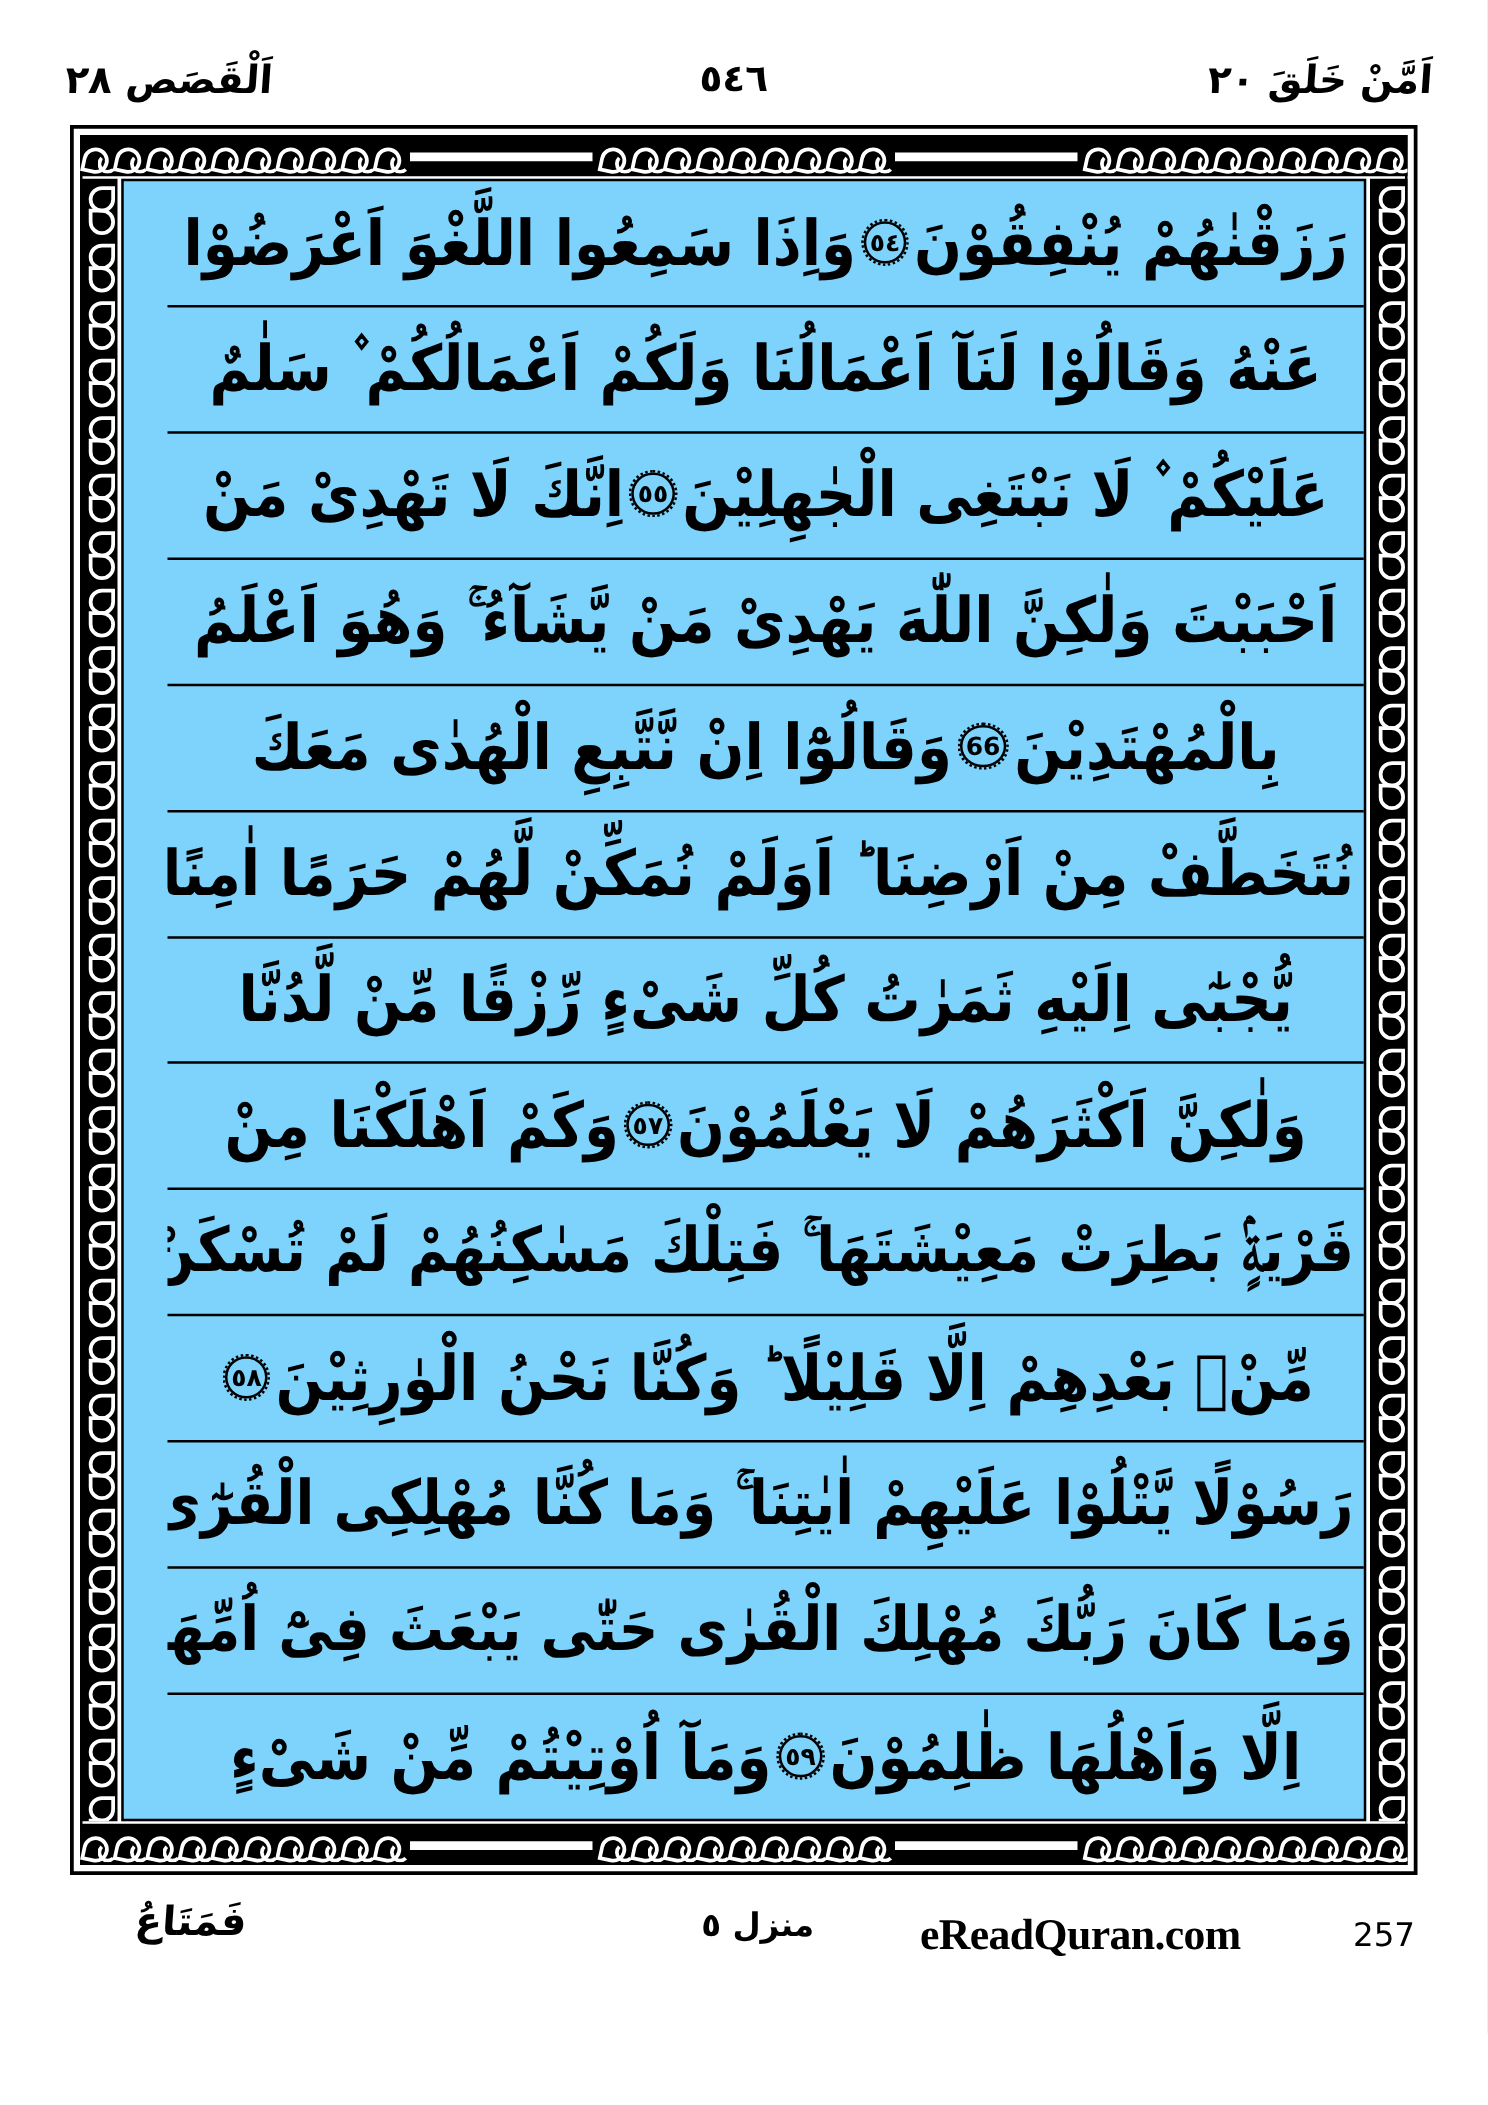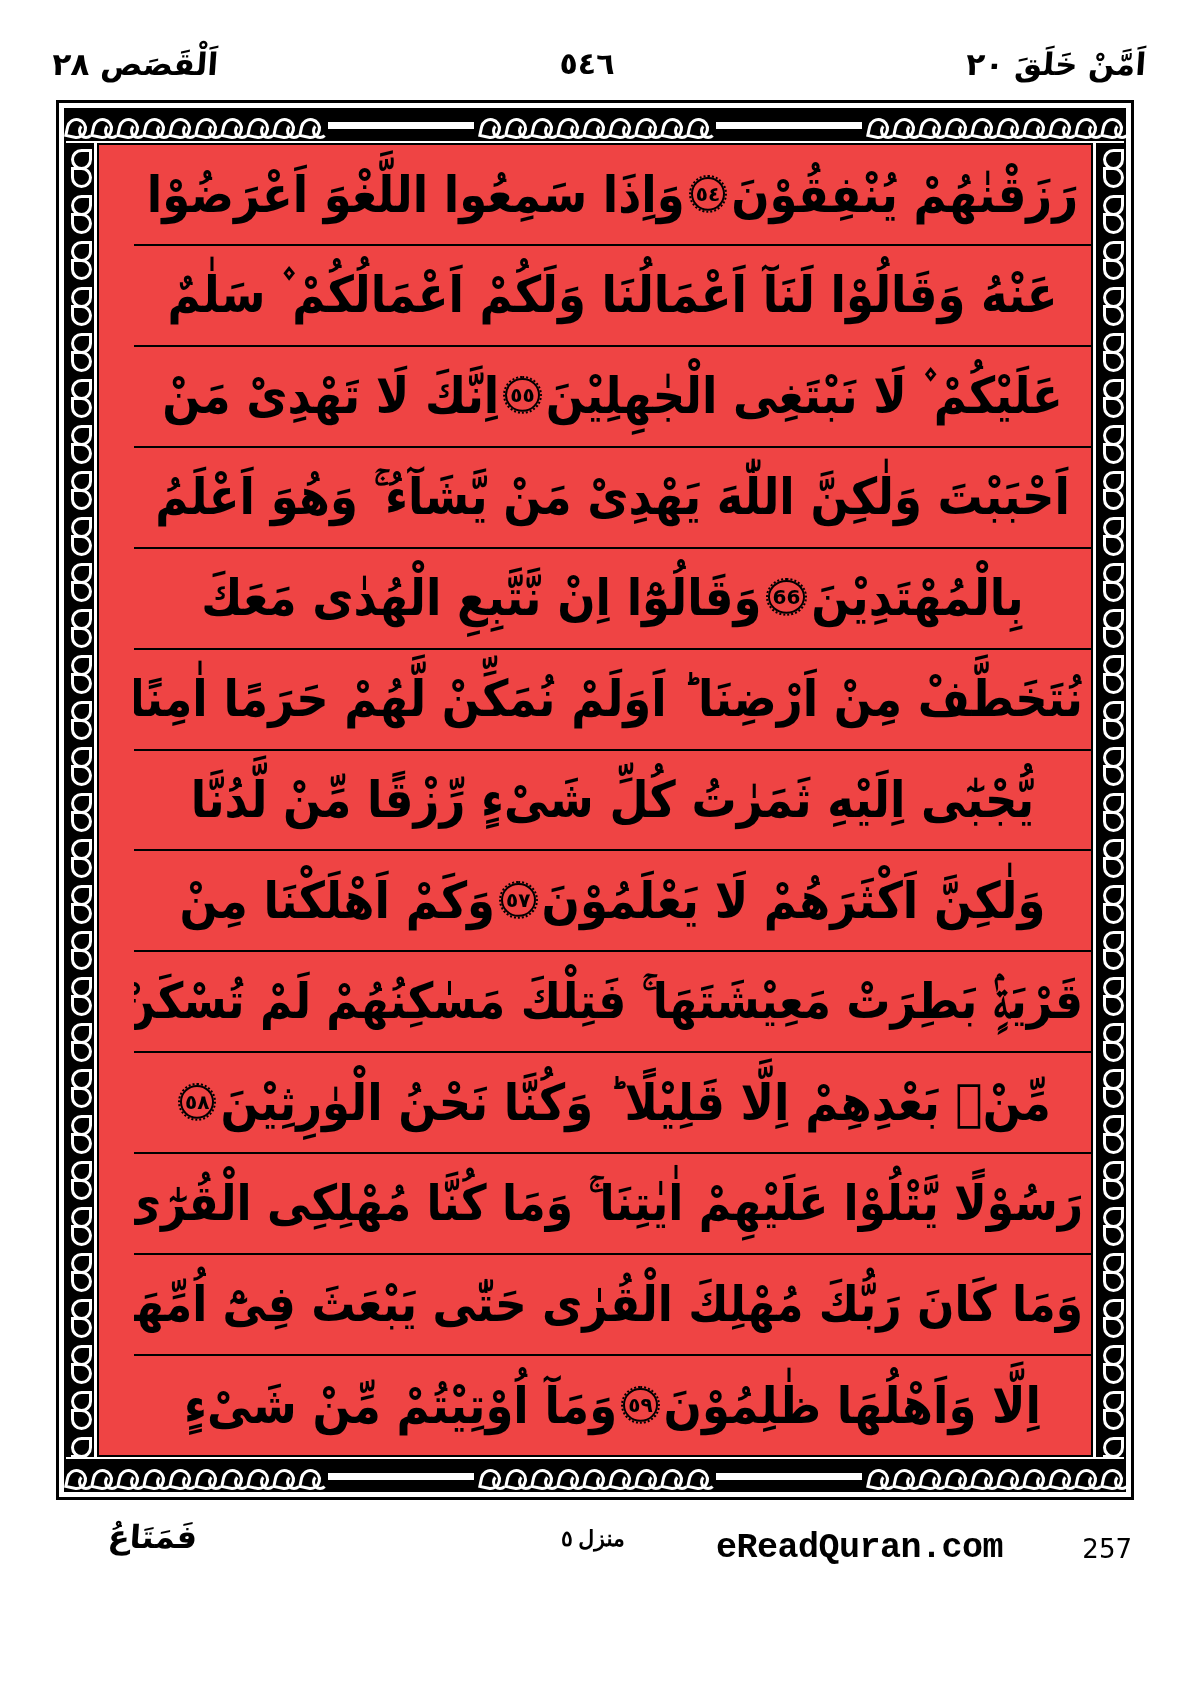--- a/index.html
+++ b/index.html
@@ -91,21 +91,21 @@
   .rail .rcurl::after{
     content:"";position:absolute;left:7px;top:24px;
     width:15px;height:15px;border:3px solid #fff;
     border-radius:0 50% 50% 50%;
   }
 
   
   .text-block{
     position:absolute;left:38px;right:38px;top:40px;bottom:40px;
     border:2px solid #000;box-sizing:border-box;
-    background:#ef4444;
+    background:#7dd3fc;
     display:flex;flex-direction:column;padding-left:35px;
   }
   .ayah-line{
     flex:1 1 0;
     border-bottom:2px solid #000;
     display:flex;align-items:center;justify-content:center;
     direction:rtl;
     overflow:hidden;
     padding:0 8px;
     box-sizing:border-box;
@@ -142,26 +142,26 @@
   .page-footer{
     position:absolute;left:56px;right:44px;top:1512px;height:90px;
   }
   .ft-catch{
     position:absolute;left:52px;top:6px;
     font-size:32px;font-weight:700;direction:rtl;
     transform:skewX(-4deg);
   }
   .ft-manzil{
     position:absolute;left:505px;top:14px;
-    font-size:22px;font-weight:700;direction:rtl;font-family:Liberation Serif, serif;
+    font-size:26px;font-weight:700;direction:rtl;
   }
   .ft-site{
-    position:absolute;left:660px;top:16px;
+    position:absolute;left:680px;top:16px;
     font-size:35px;font-weight:700;letter-spacing:-0.5px;
-    font-family:Liberation Mono, monospace;
+    font-family:Liberation Serif, serif;
   }
   .ft-num{
     position:absolute;right:14px;top:22px;
     font-size:26px;font-weight:400;
   }
 </style>
 </head>
 <body>
 
 <div class="page-header">

